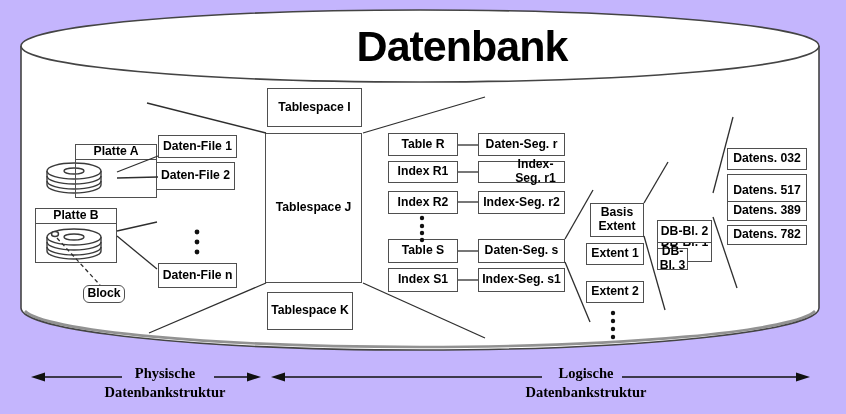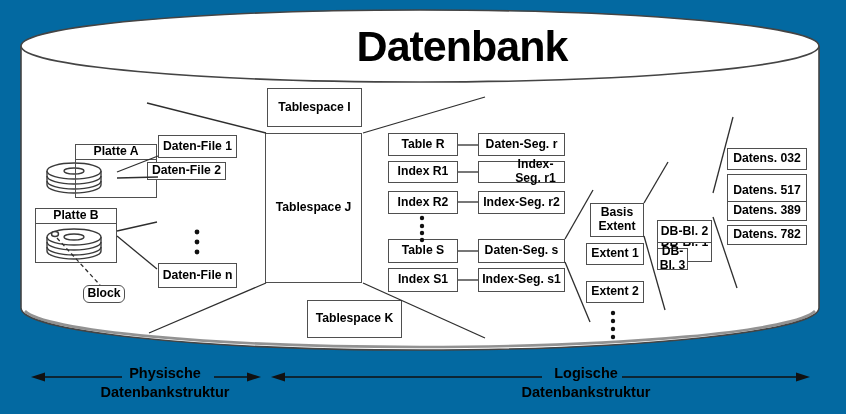--- a/index.html
+++ b/index.html
@@ -1,40 +1,40 @@
 <!DOCTYPE html>
 <html><head>
 <meta charset="utf-8">
 <style>
   html,body{margin:0;padding:0;}
-  #stage{position:relative;width:846px;height:414px;background:#0369a1;overflow:hidden;
+  #stage{position:relative;width:846px;height:414px;background:#c4b5fd;overflow:hidden;
          font-family:"Liberation Sans",sans-serif;color:#000;}
   svg{position:absolute;left:0;top:0;}
   #underlay{z-index:0;}
   #overlay{z-index:3;pointer-events:none;}
   #title{position:absolute;left:262px;top:22px;width:400px;z-index:2;text-align:center;
          font-size:43px;font-weight:bold;letter-spacing:-1px;}
   .box{position:absolute;z-index:2;box-sizing:border-box;border:1.6px solid #4f4f4f;background:#fff;
        display:flex;align-items:center;justify-content:center;text-align:center;
        font-size:12.2px;font-weight:bold;line-height:1.12;white-space:pre-line;}
   .pbox{position:absolute;z-index:2;box-sizing:border-box;border:1.7px solid #4f4f4f;background:transparent;}
   .plabel{height:14px;line-height:13px;border-bottom:1.5px solid #4f4f4f;
           font-size:12.2px;font-weight:bold;text-align:center;}
   
   .b-pa{left:35px;top:144px;width:82px;height:54px;margin-left:40px;}
   .b-pb{left:35px;top:208px;width:82px;height:55px;}
   .b-block{left:83px;top:285px;width:42px;height:18px;border-radius:6px;}
   .b-df1{left:158px;top:135px;width:79px;height:23px;}
-  .b-df2{left:147px;top:162px;width:79px;height:18px;}
+  .b-df2{left:156px;top:162px;width:79px;height:28px;}
   .b-df3{left:158px;top:199px;width:79px;height:24px;}
   .b-dfn{left:158px;top:263px;width:79px;height:25px;}
   
   .b-tsi{left:267px;top:88px;width:95px;height:39px;}
   .b-tsj{left:265px;top:133px;width:97px;height:150px;}
-  .b-tsk{left:267px;top:300px;width:95px;height:38px;margin-left:40px;}
+  .b-tsk{left:267px;top:292px;width:86px;height:38px;}
   
   .b-tr {left:388px;top:133px;width:70px;height:23px;}
   .b-sr {left:478px;top:133px;width:87px;height:23px;}
   .b-ir1{left:388px;top:161px;width:70px;height:22px;}
   .b-sr1{left:478px;top:161px;width:87px;height:22px;padding-left:28px;}
   .b-ir2{left:388px;top:191px;width:70px;height:23px;}
   .b-sr2{left:478px;top:191px;width:87px;height:23px;}
   .b-ts {left:388px;top:239px;width:70px;height:24px;}
   .b-ss {left:478px;top:239px;width:87px;height:24px;}
   .b-is1{left:388px;top:268px;width:70px;height:24px;}
@@ -47,21 +47,21 @@
   .b-db1{left:657px;top:204px;width:55px;height:39px;margin-top:19px;}
   .b-db2{left:657px;top:220px;width:55px;height:23px;}
   .b-db3{left:657px;top:248px;width:31px;height:22px;}
   
   .b-d1{left:727px;top:148px;width:80px;height:22px;}
   .b-d2{left:727px;top:174px;width:80px;height:34px;}
   .b-d3{left:727px;top:201px;width:80px;height:20px;}
   .b-d4{left:727px;top:225px;width:80px;height:20px;}
   
   .legend{position:absolute;z-index:2;width:160px;text-align:center;
-          font-size:14.5px;font-weight:bold;line-height:19px;}
+          font-size:14.5px;font-weight:bold;line-height:19px;font-family:Liberation Serif, serif;}
   .leg-phys{left:85px;top:364px;}
   .leg-log{left:506px;top:364px;}
 </style>
 </head>
 <body>
 
 <div id="stage">
 
   <svg id="underlay" width="846" height="414" viewBox="0 0 846 414">
     <g>

